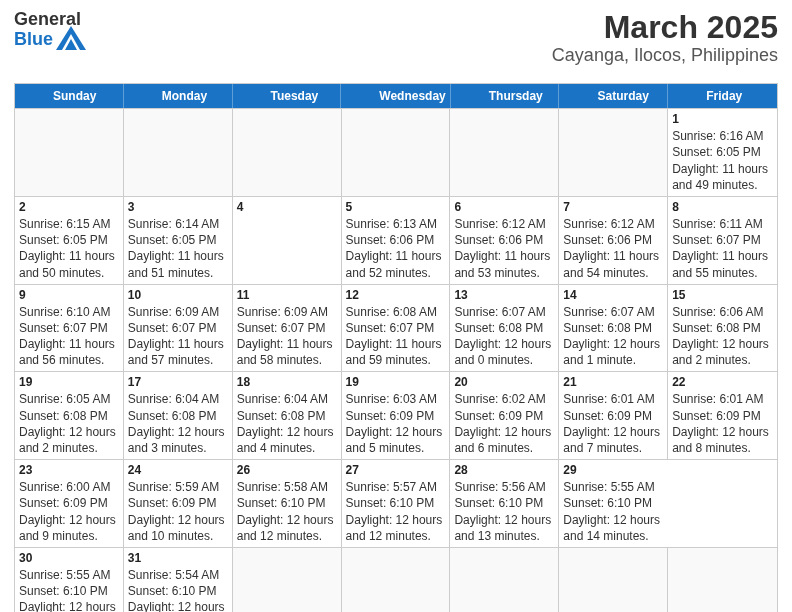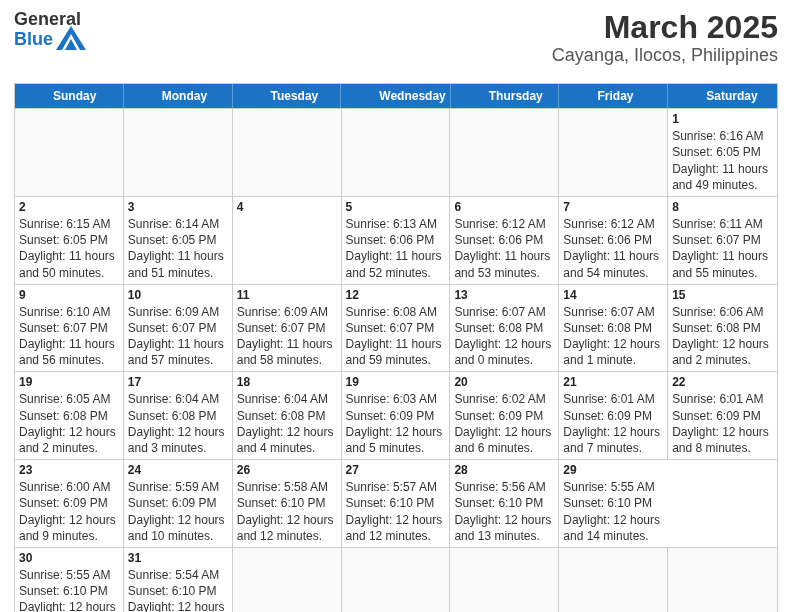--- a/index.html
+++ b/index.html
@@ -119,22 +119,22 @@
     </div>
   </div>
 
   <div class="calendar">
     <div class="calendar-header">
     <div class="cal-header-cell">Sunday</div>
         <div class="cal-header-cell">Monday</div>
         <div class="cal-header-cell">Tuesday</div>
         <div class="cal-header-cell">Wednesday</div>
         <div class="cal-header-cell">Thursday</div>
+        <div class="cal-header-cell">Saturday</div>
         <div class="cal-header-cell">Friday</div>
-        <div class="cal-header-cell">Saturday</div>
       </div>
     <div class="calendar-body">
     <div class="cal-row">
           <div class="cal-cell empty"></div>
           <div class="cal-cell empty"></div>
           <div class="cal-cell empty"></div>
           <div class="cal-cell empty"></div>
           <div class="cal-cell empty"></div>
           <div class="cal-cell empty"></div>
           <div class="cal-cell">

